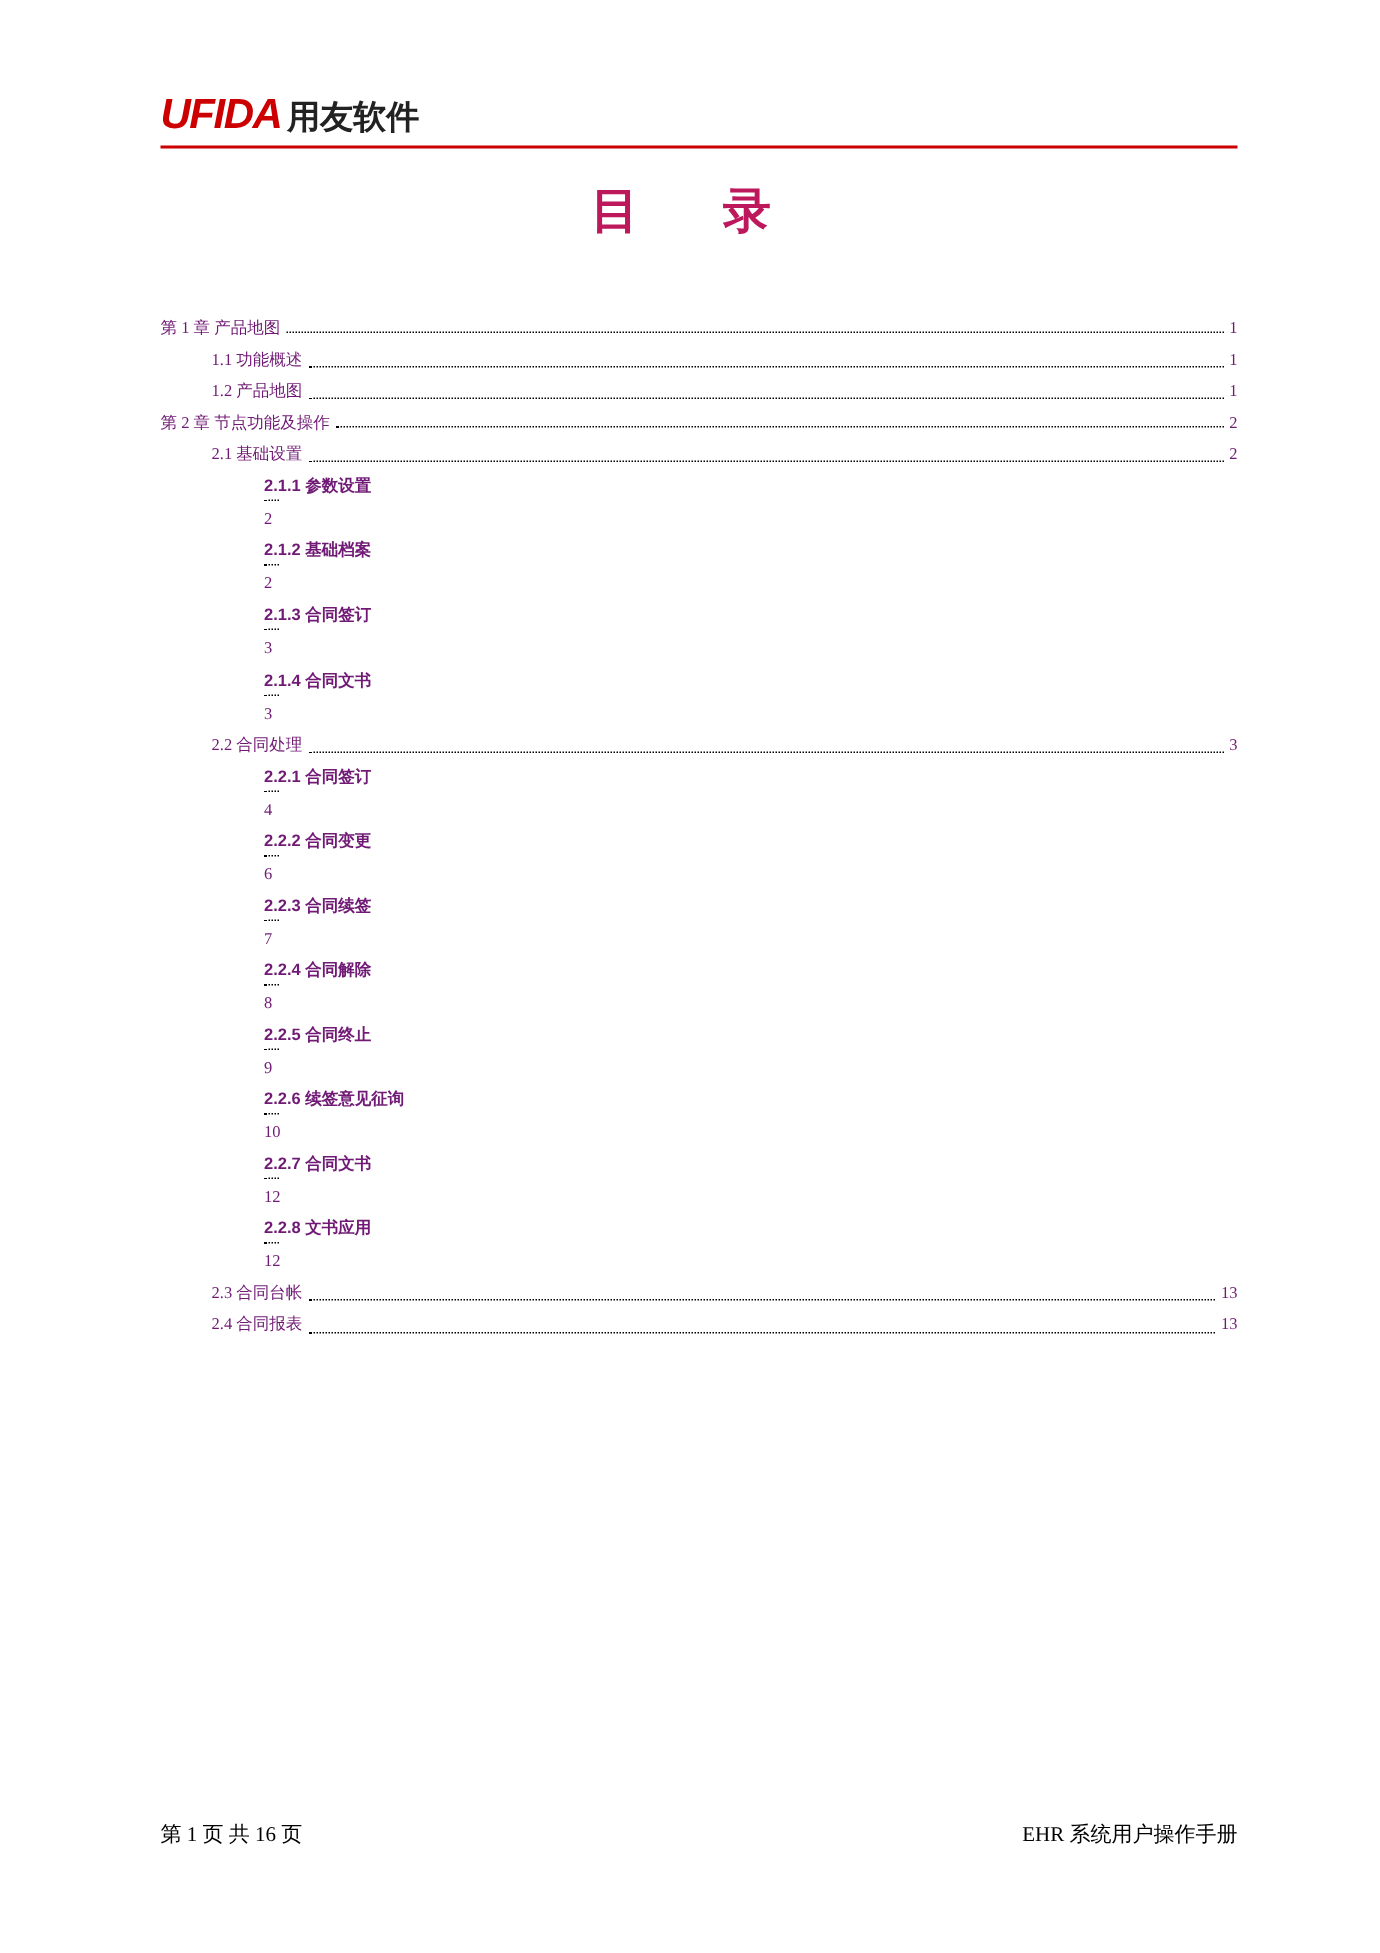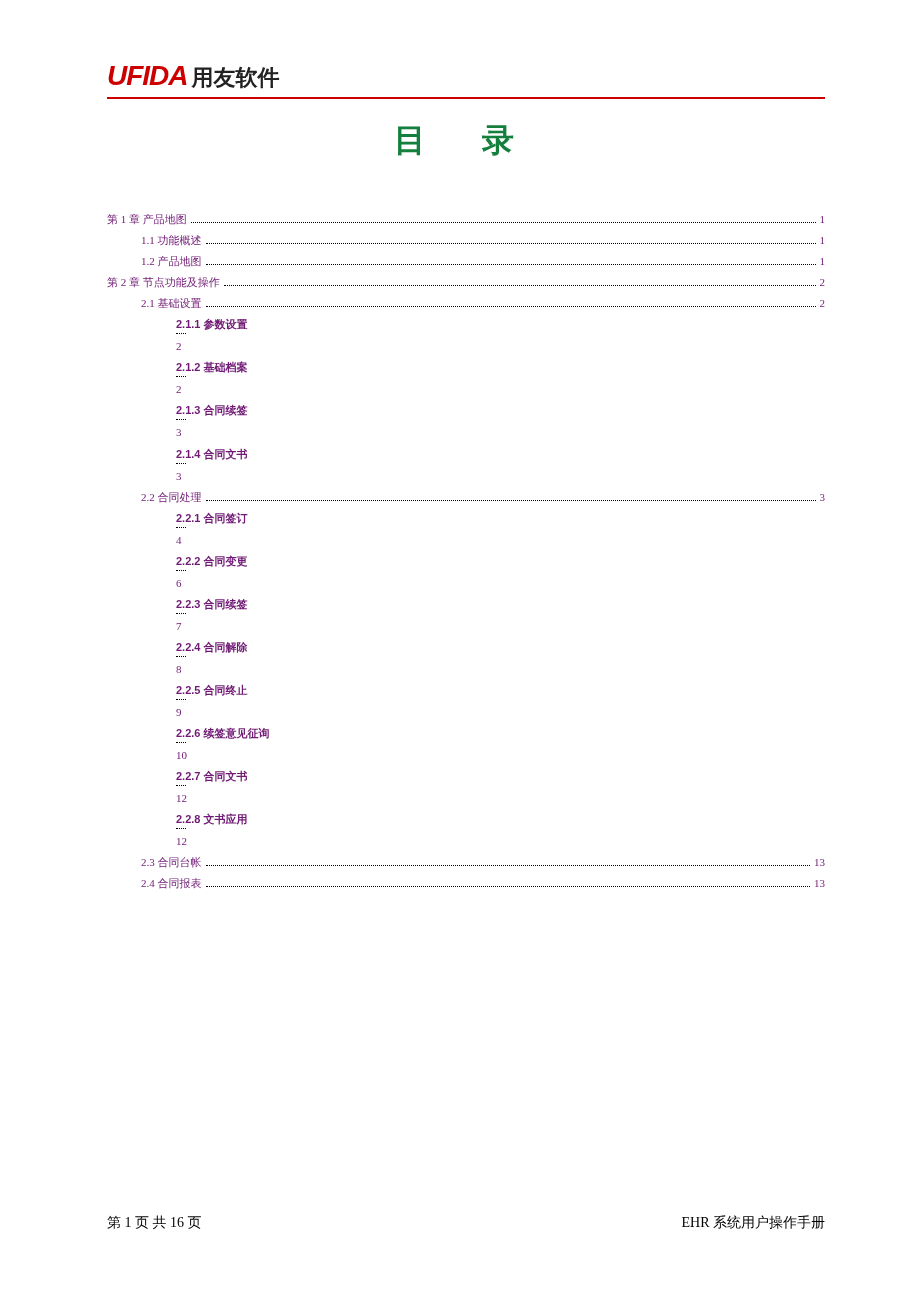--- a/index.html
+++ b/index.html
@@ -43,34 +43,34 @@
       letter-spacing: 8px;
       margin-top: 2px;
       font-family: "SimHei", sans-serif;
     }
     .title {
       text-align: center;
       font-size: 32px;
       font-family: "SimSun", serif;
       letter-spacing: 24px;
       margin: 18px 0 48px 0;
-      color: #15803d;
+      color: #be185d;
     }
     .toc {
       font-size: 11px;
       color: #701a75;
     }
     .toc-row {
       display: flex;
       align-items: baseline;
       margin: 4px 0;
       line-height: 1.55;
     }
     .toc-row.level-0 { padding-left: 0; }
-    .toc-row.level-1 { padding-left: 34px; }
+    .toc-row.level-1 { padding-left: 34px; align-items: flex-end; }
     .toc-row.level-2 { padding-left: 65px; flex-direction: column; }
     .toc-row.level-2 .toc-label { font-weight: bold; font-family: "SimHei", sans-serif; }
     .toc-label { white-space: nowrap; }
     .toc-leader {
       flex: 1;
       border-bottom: 1.5px dotted #000;
       margin: 0 4px 4px 4px;
       min-width: 10px;
     }
     .toc-page { white-space: nowrap; }
@@ -128,21 +128,21 @@
         <span class="toc-label">2.1.1 参数设置</span>
         <span class="toc-leader"></span>
         <span class="toc-page">2</span>
       </div>
       <div class="toc-row level-2">
         <span class="toc-label">2.1.2 基础档案</span>
         <span class="toc-leader"></span>
         <span class="toc-page">2</span>
       </div>
       <div class="toc-row level-2">
-        <span class="toc-label">2.1.3 合同续签</span>
+        <span class="toc-label">2.1.3 合同签订</span>
         <span class="toc-leader"></span>
         <span class="toc-page">3</span>
       </div>
       <div class="toc-row level-2">
         <span class="toc-label">2.1.4 合同文书</span>
         <span class="toc-leader"></span>
         <span class="toc-page">3</span>
       </div>
       <div class="toc-row level-1">
         <span class="toc-label">2.2 合同处理</span>

